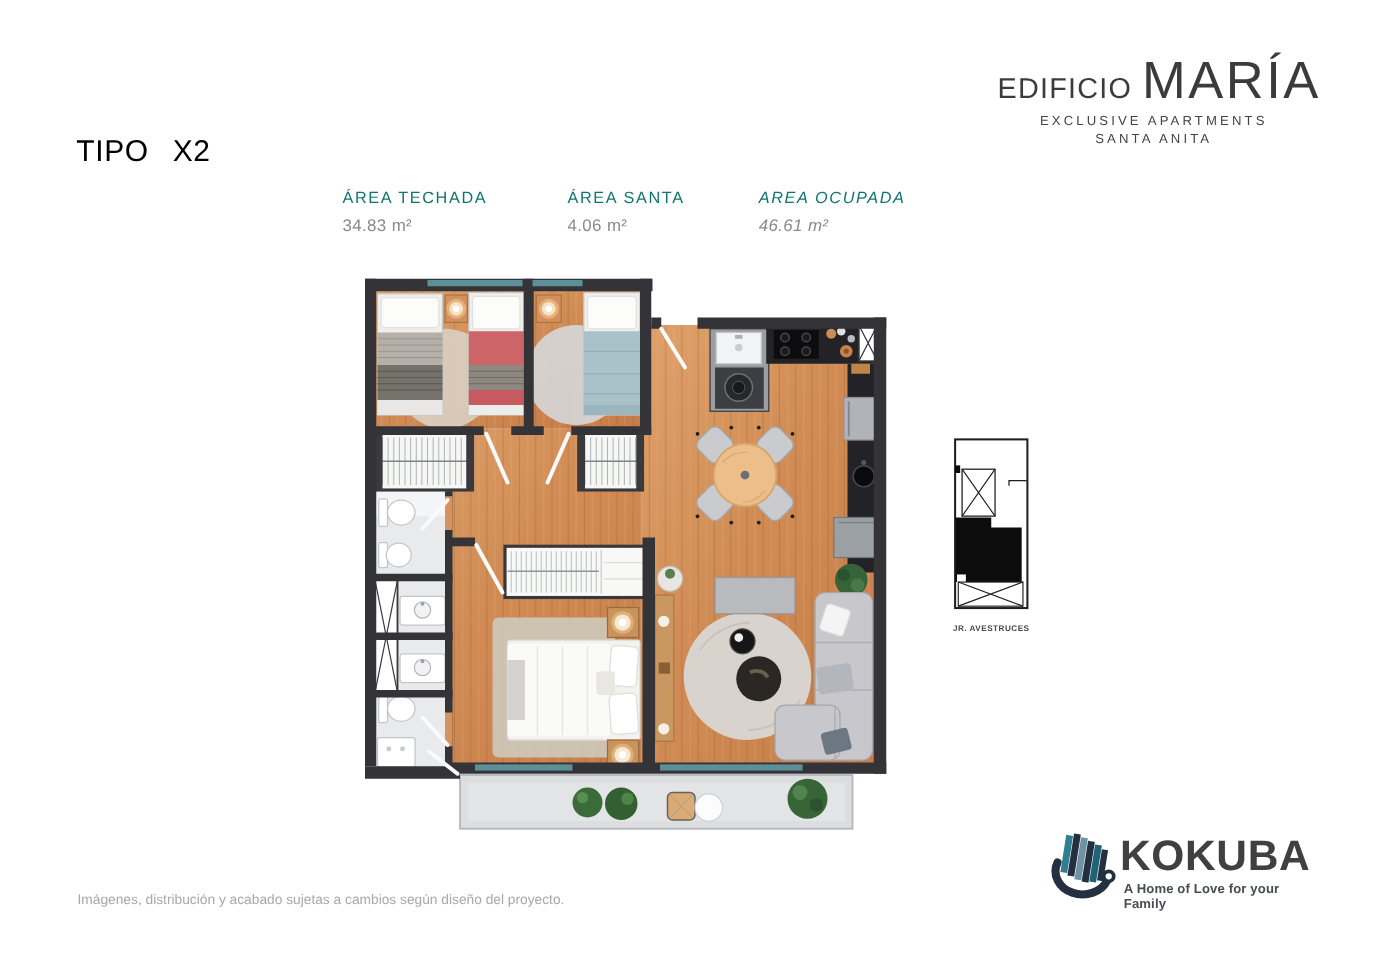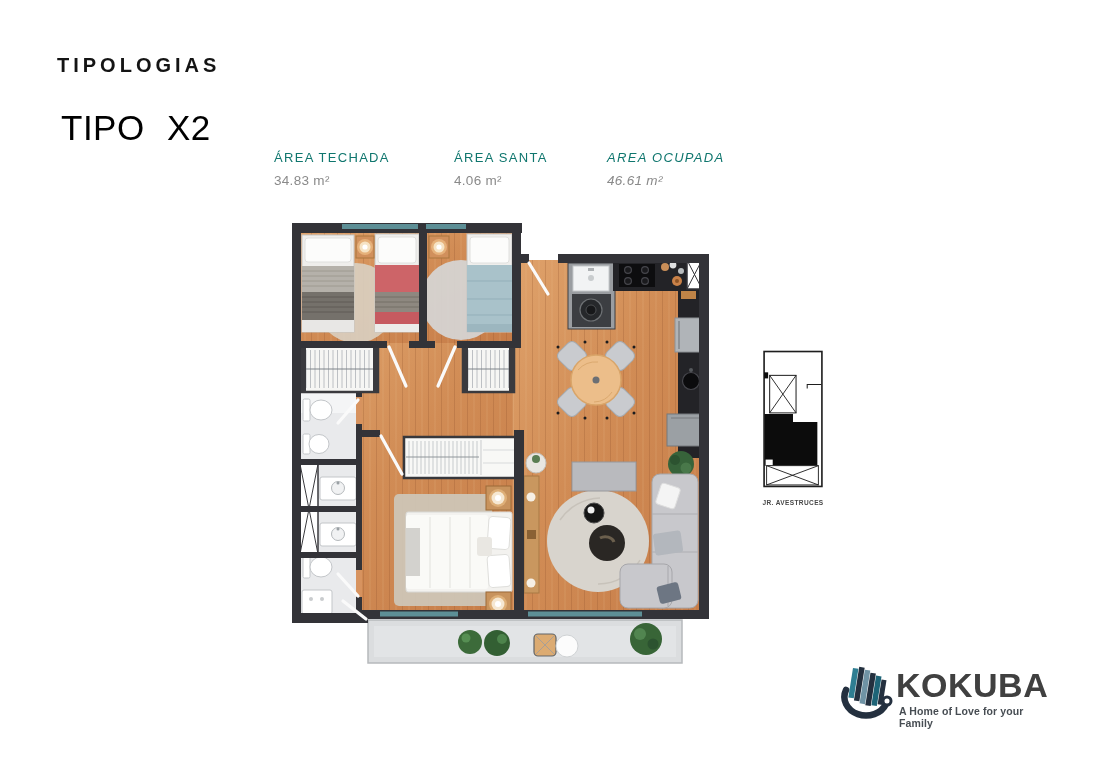--- a/index.html
+++ b/index.html
@@ -1,21 +1,21 @@
 <!DOCTYPE html>
 <html><head>
 <meta charset="utf-8">
 <style>
   html,body{margin:0;padding:0;background:#ffffff;}
   .page{position:relative;width:1104px;height:773px;background:#ffffff;overflow:hidden;
         font-family:"Liberation Sans", sans-serif;}
   .abs{position:absolute;}
 
   .section-title{left:57px;top:54px;font-size:20px;font-weight:800;letter-spacing:4px;color:#141414;}
-  .type-title{left:61px;top:108px;font-size:35px;font-weight:400;color:#000;word-spacing:12px;letter-spacing:0.5px;}
+  .type-title{left:61px;top:108px;font-size:24px;font-weight:400;color:#000;word-spacing:12px;letter-spacing:0.5px;}
 
   .brand{left:798px;top:40px;width:250px;text-align:center;color:#3b3b3b;}
   .brand-line{white-space:nowrap;}
   .brand-prefix{font-size:23px;letter-spacing:1px;vertical-align:baseline;}
   .brand-name{font-size:42px;font-weight:300;letter-spacing:2px;vertical-align:baseline;margin-left:8px;}
   .brand-sub{font-size:10.5px;letter-spacing:2.5px;color:#444;margin-top:3px;font-weight:500;}
   .brand-sub2{margin-top:2px;}
 
   .stat{top:150px;}
   .stat .lbl{font-size:13px;letter-spacing:1.3px;color:#0f766e;}
@@ -31,23 +31,27 @@
 
   .logo{left:836px;top:664px;width:220px;height:60px;}
   .logo-word{position:absolute;left:60px;top:2px;font-size:34px;font-weight:800;letter-spacing:0.5px;color:#404040;}
   .logo-tag{position:absolute;left:63px;top:41px;font-size:10.5px;font-weight:700;color:#474d53;letter-spacing:0.1px;}
 </style>
 </head>
 <body>
 
 <div class="page">
 
-  <div class="abs section-title">TIPOLOGIAS</div>
   <div class="abs type-title">TIPO X2</div>
 
+  <div class="abs brand">
+    <div class="brand-line"><span class="brand-prefix">EDIFICIO</span><span class="brand-name">MARÍA</span></div>
+    <div class="brand-sub">EXCLUSIVE APARTMENTS</div>
+    <div class="brand-sub brand-sub2">SANTA ANITA</div>
+  </div>
 
   <div class="abs stat stat1">
     <div class="lbl">ÁREA TECHADA</div>
     <div class="val">34.83 m²</div>
   </div>
   <div class="abs stat stat2">
     <div class="lbl">ÁREA SANTA</div>
     <div class="val">4.06 m²</div>
   </div>
   <div class="abs stat stat3">
@@ -314,20 +318,21 @@
       <path d="M58,34 H44 V38" fill="none" stroke="#1e1e1e" stroke-width="1"></path>
       <rect x="1.5" y="22" width="4" height="6" fill="#0c0c0c"></rect>
       <path d="M2,63 H30 V71 H54 V114 H2 Z" fill="#0c0c0c"></path>
       <rect x="3" y="108" width="7" height="6" fill="#ffffff"></rect>
       <rect x="4" y="114" width="51" height="19" fill="#ffffff" stroke="#1e1e1e" stroke-width="0.9"></rect>
       <path d="M4,114 55,133 M55,114 4,133" stroke="#1e1e1e" stroke-width="0.9"></path>
     </svg>
     <div class="street">JR. AVESTRUCES</div>
   </div>
 
+  <div class="abs disclaimer">Imágenes, distribución y acabado sujetas a cambios según diseño del proyecto.</div>
 
   <div class="abs logo">
     <svg width="58" height="58" viewBox="0 0 58 58" xmlns="http://www.w3.org/2000/svg">
       <g transform="rotate(9 29 24)">
         <rect x="14" y="6" width="5.5" height="30" fill="#2f7e92"></rect>
         <rect x="20" y="4" width="5.5" height="34" fill="#24303f"></rect>
         <rect x="26" y="6" width="5.5" height="34" fill="#6f93a5"></rect>
         <rect x="32" y="8" width="5.5" height="33" fill="#24303f"></rect>
         <rect x="38" y="10" width="5.5" height="30" fill="#1e6477"></rect>
         <rect x="44" y="13" width="5" height="25" fill="#24303f"></rect>

